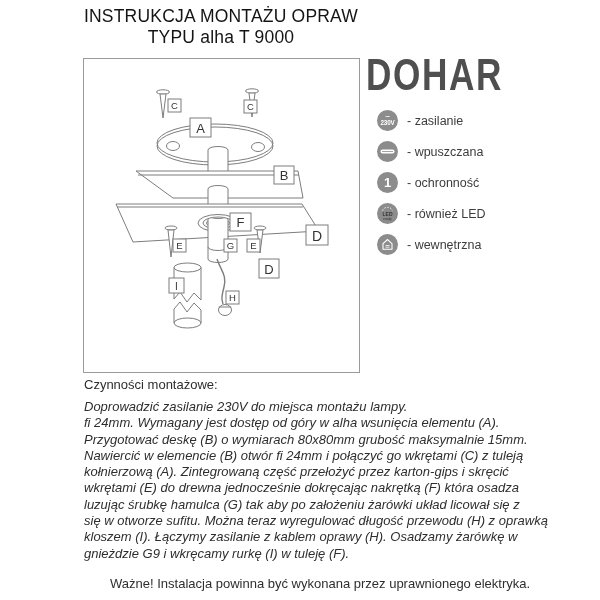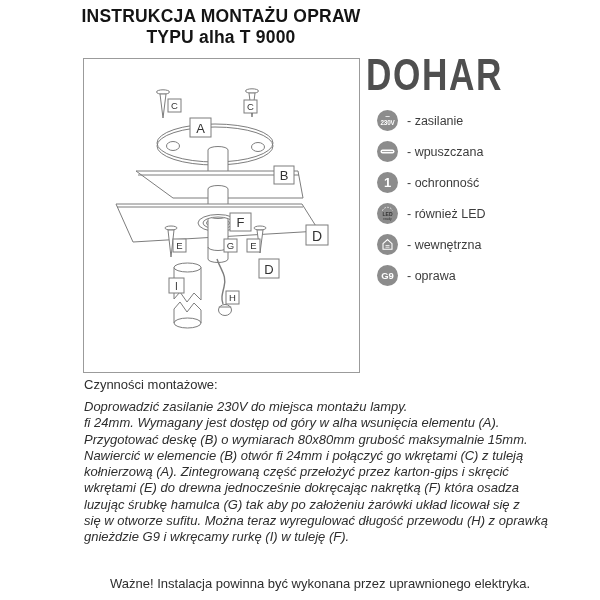--- a/index.html
+++ b/index.html
@@ -1,20 +1,20 @@
 <!DOCTYPE html>
 <html><head>
 <meta charset="utf-8">
 <style>
   html,body { margin:0; padding:0; background:#fff; }
   body { width:600px; height:600px; font-family:"Liberation Sans", sans-serif; color:#222; }
   .page { position:relative; width:600px; height:600px; overflow:hidden; background:#fff; }
 
   .title { position:absolute; left:0; top:6px; width:442px; text-align:center;
-           font-size:17.5px; line-height:21px; color:#141414; letter-spacing:.2px;font-weight:bold; }
+           font-size:17.5px; line-height:21px; color:#141414; letter-spacing:.2px; }
 
   .frame { position:absolute; left:83px; top:58px; width:275px; height:313px;
            border:1px solid #9b9b9b; }
   .frame svg { position:absolute; left:0; top:0; }
   svg .ln { stroke:#7d7d7d; fill:none; stroke-width:1; }
   svg .wf { stroke:#7d7d7d; fill:#ffffff; stroke-width:1; }
   svg text { font-family:"Liberation Sans", sans-serif; fill:#333; }
   svg .boxlbl { text-anchor:middle; }
 
   .logo { position:absolute; left:366px; top:53px; font-size:44px; font-weight:bold;
@@ -208,38 +208,33 @@
     <div class="feature">
       <div class="ficon">
         <svg width="21" height="21" viewBox="0 0 21 21">
           <path d="M6,9.7 L10.5,5.5 L15,9.7 L15,15.2 L6,15.2 Z" fill="none" stroke="#fff" stroke-width="1.1"></path>
           <path d="M8.5,11.5 L12.5,11.5 M8.5,13.2 L12.5,13.2" stroke="#fff" stroke-width="0.8"></path>
         </svg>
       </div>
       <div class="flabel">- wewnętrzna</div>
     </div>
 
-    <div class="feature">
-      <div class="ficon">
-        <div class="i-g9">G9</div>
-      </div>
-      <div class="flabel">- oprawa</div>
-    </div>
 
   </div>
 
   <div class="heading">Czynności montażowe:</div>
 
   <div class="bodytext">
     <div>Doprowadzić zasilanie 230V do miejsca montażu lampy.</div>
     <div>fi 24mm. Wymagany jest dostęp od góry w alha wsunięcia elementu (A).</div>
     <div>Przygotować deskę (B) o wymiarach 80x80mm grubość maksymalnie 15mm.</div>
     <div>Nawiercić w elemencie (B) otwór fi 24mm i połączyć go wkrętami (C) z tuleją</div>
     <div>kołnierzową (A). Zintegrowaną część przełożyć przez karton-gips i skręcić</div>
     <div>wkrętami (E) do drewna jednocześnie dokręcając nakrętką (F) która osadza</div>
     <div>luzując śrubkę hamulca (G) tak aby po założeniu żarówki układ licował się z</div>
     <div>się w otworze sufitu. Można teraz wyregulować długość przewodu (H) z oprawką</div>
+    <div>kloszem (I). Łączymy zasilanie z kablem oprawy (H). Osadzamy żarówkę w</div>
     <div>gnieżdzie G9 i wkręcamy rurkę (I) w tuleję (F).</div>
   </div>
 
   <div class="warning">Ważne! Instalacja powinna być wykonana przez uprawnionego elektryka.</div>
 
 </div>
 
 </body></html>

